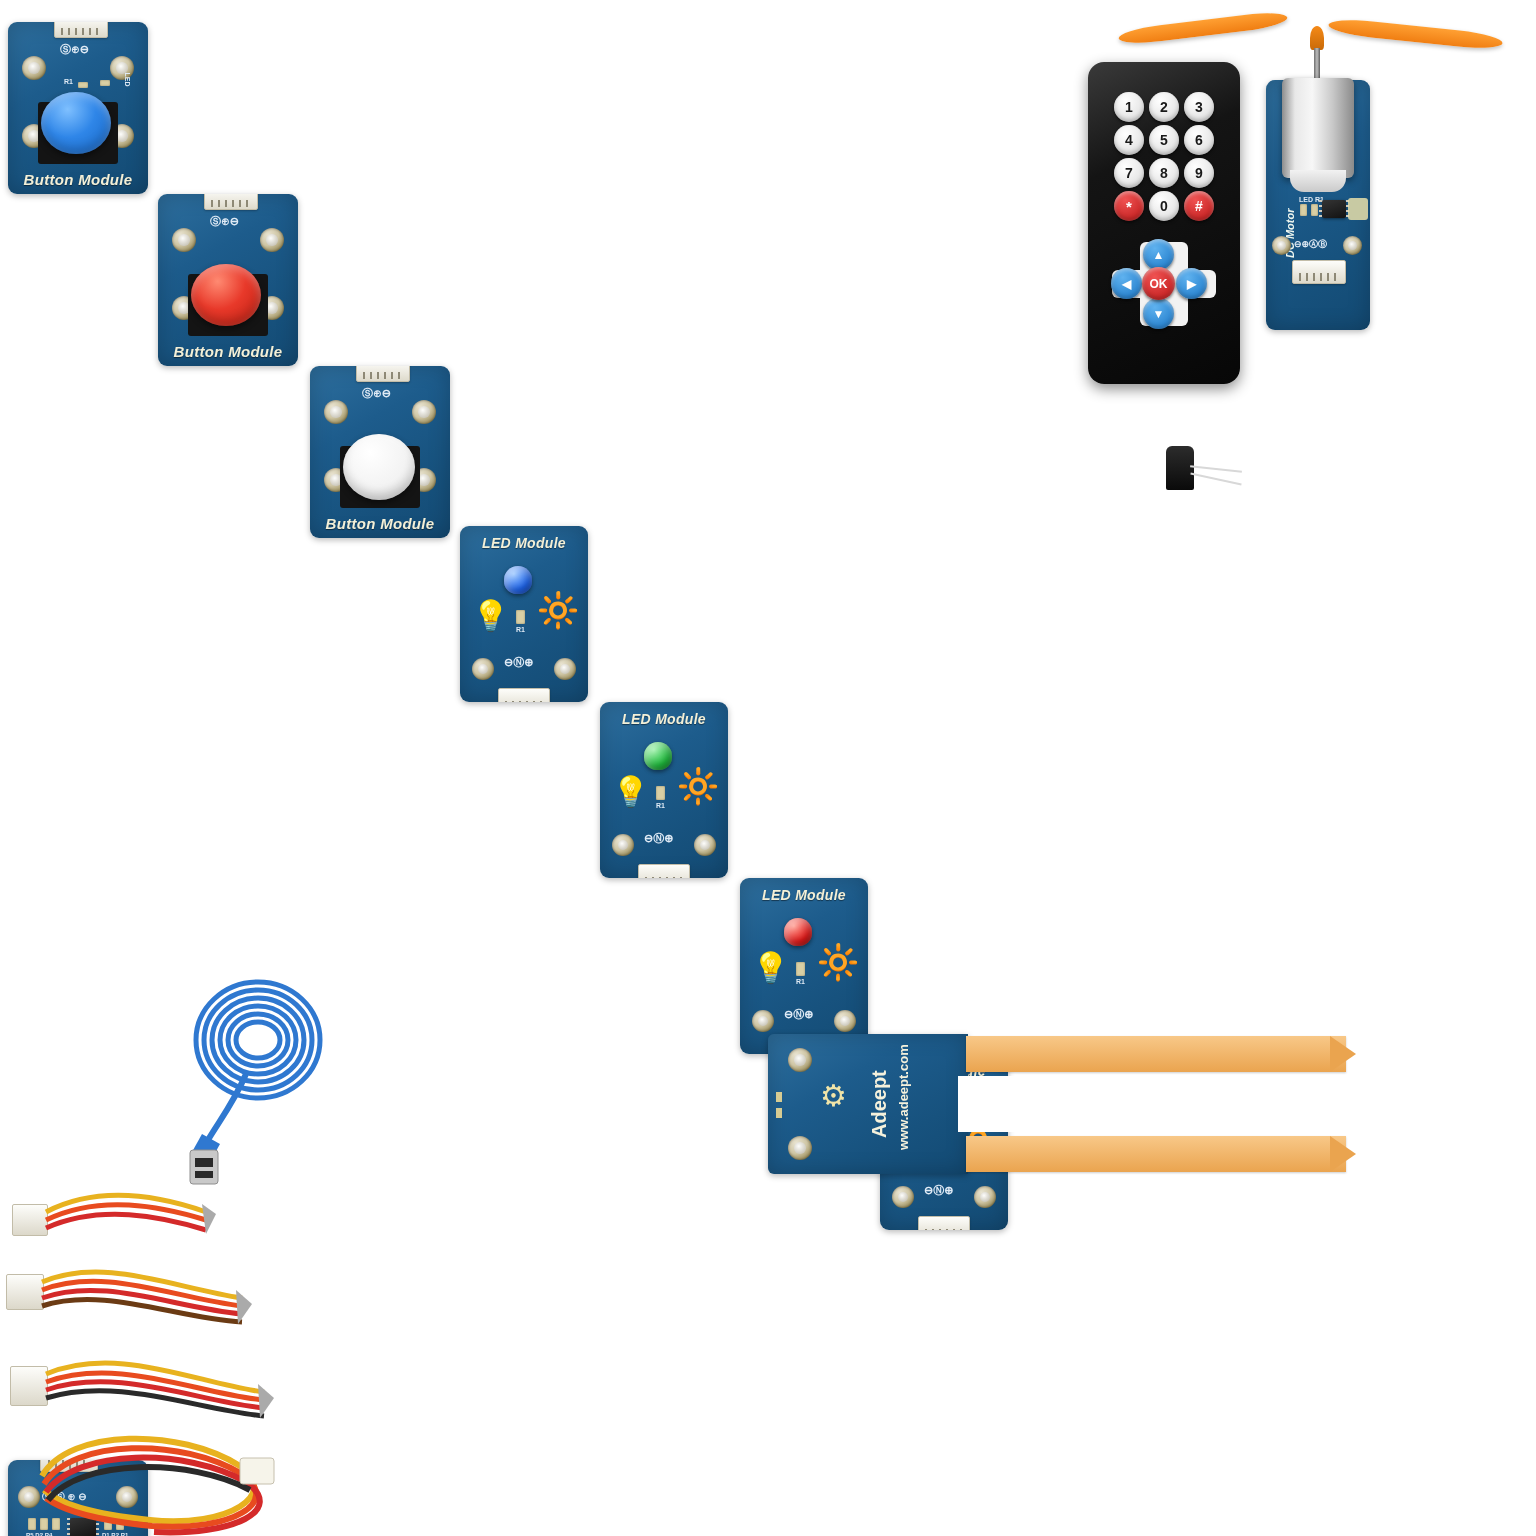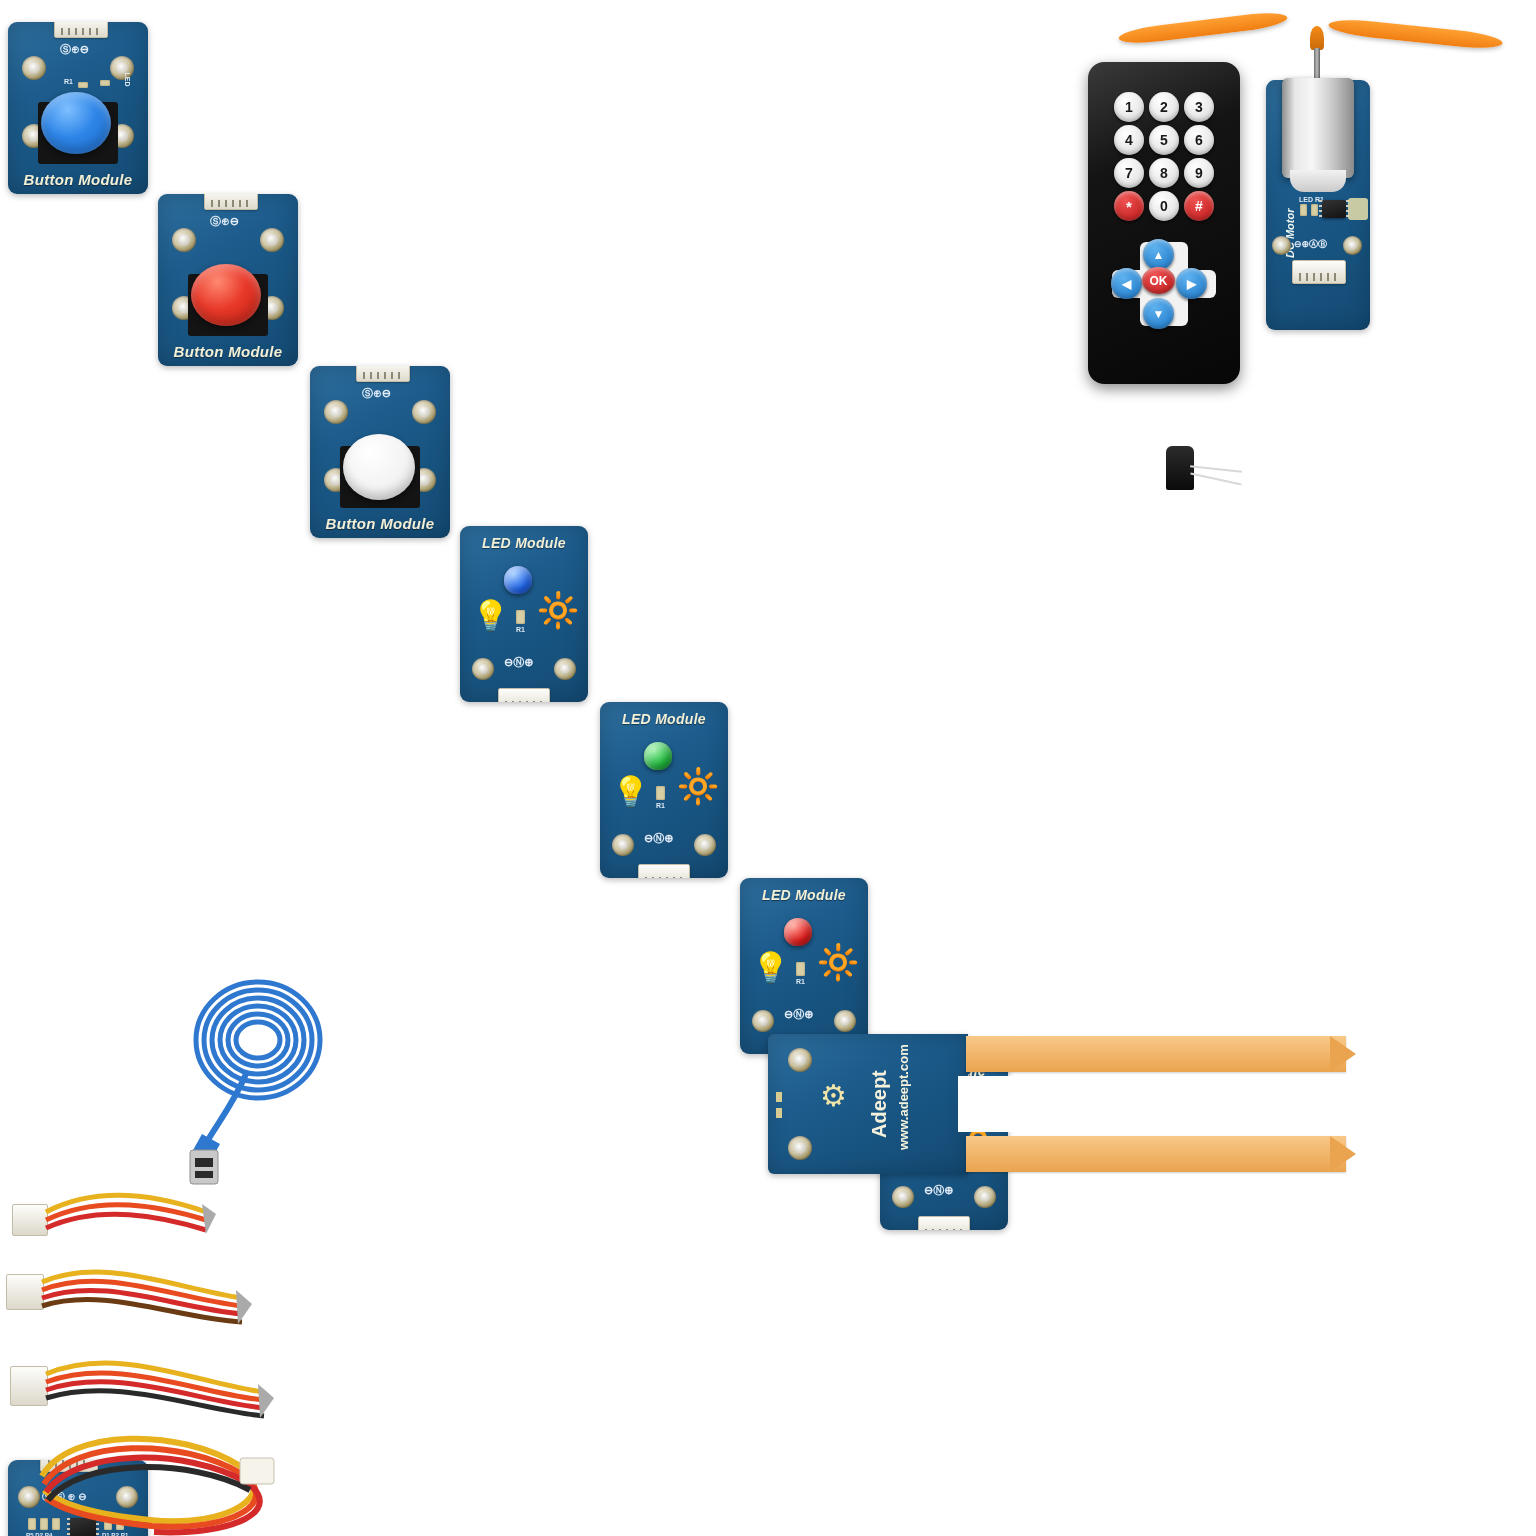--- a/index.html
+++ b/index.html
@@ -201,21 +201,21 @@
     <div class="rkey wh" style="left:96px;top:96px;width:30px;height:30px;font-size:14px;">9</div>
     <div class="rkey rd" style="left:26px;top:129px;width:30px;height:30px;font-size:15px;">*</div>
     <div class="rkey wh" style="left:61px;top:129px;width:30px;height:30px;font-size:14px;">0</div>
     <div class="rkey rd" style="left:96px;top:129px;width:30px;height:30px;font-size:14px;">#</div>
     <div class="dpadcross" style="left:52px;top:180px;width:48px;height:84px;border-radius:6px;"></div>
     <div class="dpadcross" style="left:24px;top:208px;width:104px;height:28px;border-radius:6px;"></div>
     <div class="rkey bl" style="left:55px;top:177px;width:31px;height:31px;font-size:12px;">▲</div>
     <div class="rkey bl" style="left:23px;top:206px;width:31px;height:31px;font-size:12px;">◀</div>
     <div class="rkey bl" style="left:88px;top:206px;width:31px;height:31px;font-size:12px;">▶</div>
     <div class="rkey bl" style="left:55px;top:236px;width:31px;height:31px;font-size:12px;">▼</div>
-    <div class="rkey rd" style="left:54px;top:205px;width:33px;height:27px;font-size:12px;text-align:center;">OK</div>
+    <div class="rkey rd" style="left:54px;top:205px;width:33px;height:33px;font-size:12px;text-align:center;">OK</div>
   </div>
 
   <div class="mod" style="left:1258px;top:8px;width:118px;height:330px;">
     <div class="propblade" style="left:-140px;top:12px;width:170px;height:16px;transform:rotate(-7deg);"></div>
     <div class="propblade" style="left:70px;top:18px;width:175px;height:16px;transform:rotate(6deg);"></div>
     <div style="position:absolute;left:52px;top:18px;width:14px;height:24px;background:linear-gradient(180deg,#f58a18,#c96a08);border-radius:50% 50% 20% 20%;"></div>
     <div style="position:absolute;left:56px;top:40px;width:6px;height:38px;background:linear-gradient(90deg,#6e6e6e,#bdbdbd,#5e5e5e);"></div>
     <div class="pcb" style="position:absolute;left:8px;top:72px;width:104px;height:250px;"></div>
     <div class="motorbody" style="left:24px;top:70px;width:72px;height:100px;"></div>
     <div style="position:absolute;left:32px;top:162px;width:56px;height:22px;border-radius:0 0 14px 14px;background:linear-gradient(180deg,#f2f2f2,#cacaca);"></div>

